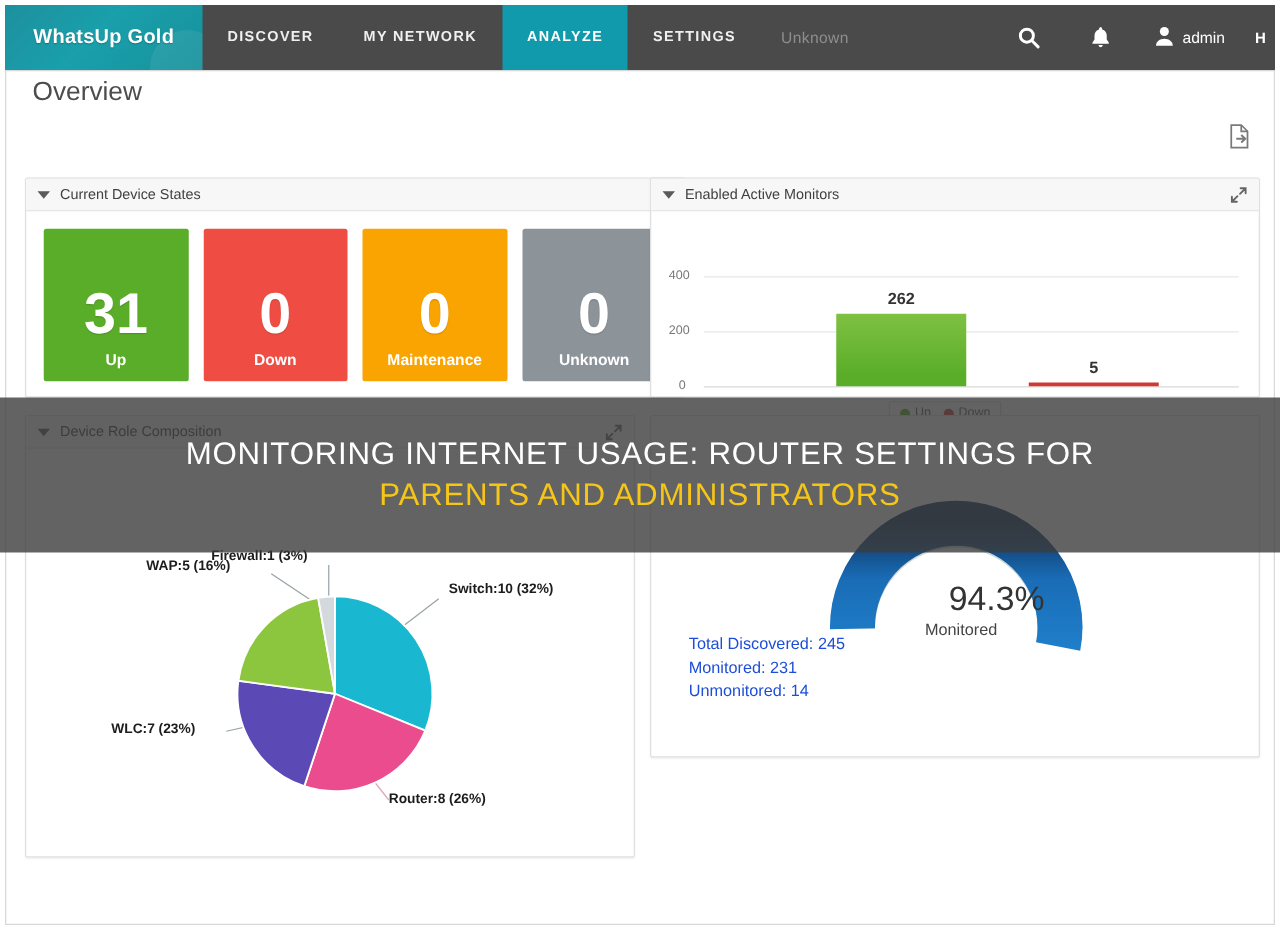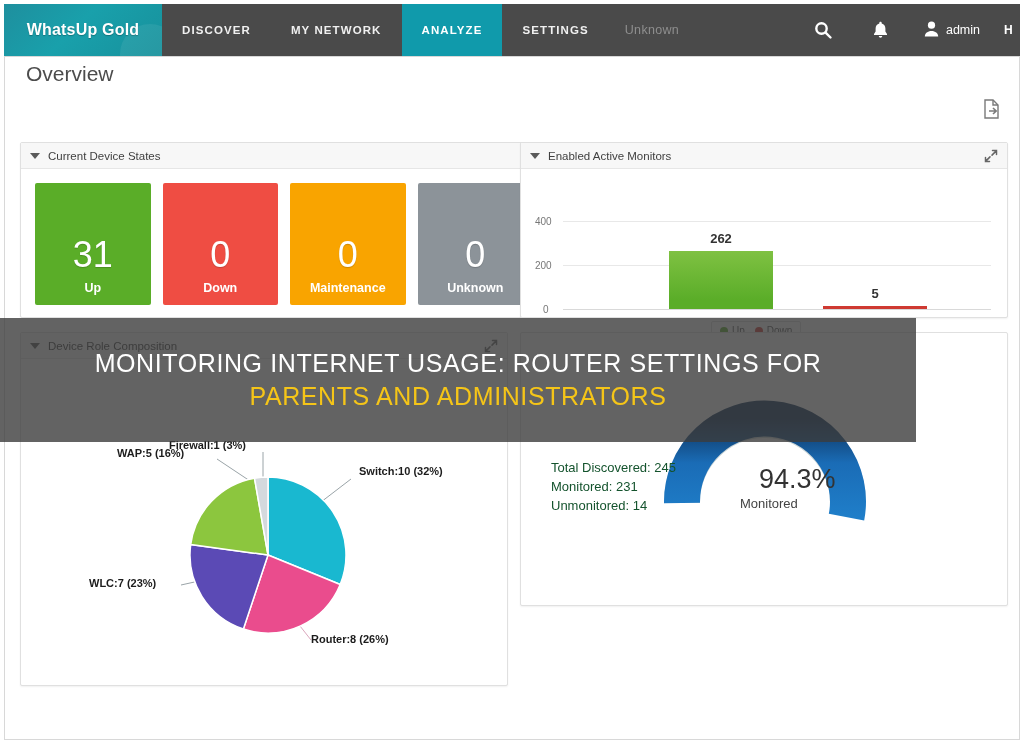--- a/index.html
+++ b/index.html
@@ -103,21 +103,21 @@
   #panel-role-composition { left:16px;  top:276px; width:488px; height:354px; }
   #panel-device-coverage { left:516px; top:276px; width:488px; height:274px; }
 
   
   .tiles { display:flex; gap:12px; padding:14px 14px 0 14px; }
   .tile {
     flex:1; height:122px; position:relative; border-radius:2px;
     display:flex; flex-direction:column; align-items:center; justify-content:flex-end;
     padding-bottom:10px; color:#fff; overflow:hidden;
   }
-  .tile-num { font-size:36px; font-weight:normal; line-height:1; margin-bottom:8px;
+  .tile-num { font-size:46px; font-weight:bold; line-height:1; margin-bottom:8px;
               text-shadow:0 1px 1px rgba(0,0,0,.18); }
   .tile-label { font-size:12.5px; font-weight:bold; }
 
   
   .bar-chart { position:absolute; inset:0; }
   .yaxis-label { position:absolute; font-size:10px; color:#777; right:0; transform:translateY(-50%); }
   .gridline { position:absolute; height:1px; background:#e8e8e8; }
   .bar { position:absolute; bottom:0; }
   .bar-value { position:absolute; font-size:13px; font-weight:bold; color:#333; transform:translateX(-50%); }
   .axis-line { position:absolute; height:1px; background:#d9d9d9; }
@@ -129,25 +129,25 @@
   .legend-dot { width:8px;height:8px;border-radius:50%; display:inline-block; }
 
   
   .pie-wrap { position:absolute; inset:0; }
   .pie-label { position:absolute; font-size:11px; font-weight:bold; color:#1c1c1c; white-space:nowrap; }
 
   
   .gauge-wrap { position:absolute; inset:0; }
   .gauge-pct { position:absolute; font-size:27px; color:#333; font-weight:normal;margin-left:32px; }
   .gauge-sub { position:absolute; font-size:13px; color:#444; }
-  .gauge-stats { position:absolute; font-size:13px; color:#14532d; line-height:1.45; }
+  .gauge-stats { position:absolute; font-size:13px; color:#1d4ed8; line-height:1.45;margin-top:47px; }
 
   
   .overlay {
-    position:absolute; left:0; top:318px; width:916px; height:124px;
+    position:absolute; left:0; top:318px; width:1024px; height:124px;
     background: rgba(60,60,60,0.80);
     display:flex; flex-direction:column; align-items:center; justify-content:center;
     gap:4px; pointer-events:none;
   }
   .overlay-line1 {
     color:#ffffff; font-size:25px; letter-spacing:.6px; font-weight:normal;
     text-align:center;
   }
   .overlay-line2 {
     color:#f5c518; font-size:25px; letter-spacing:.6px; font-weight:normal;

